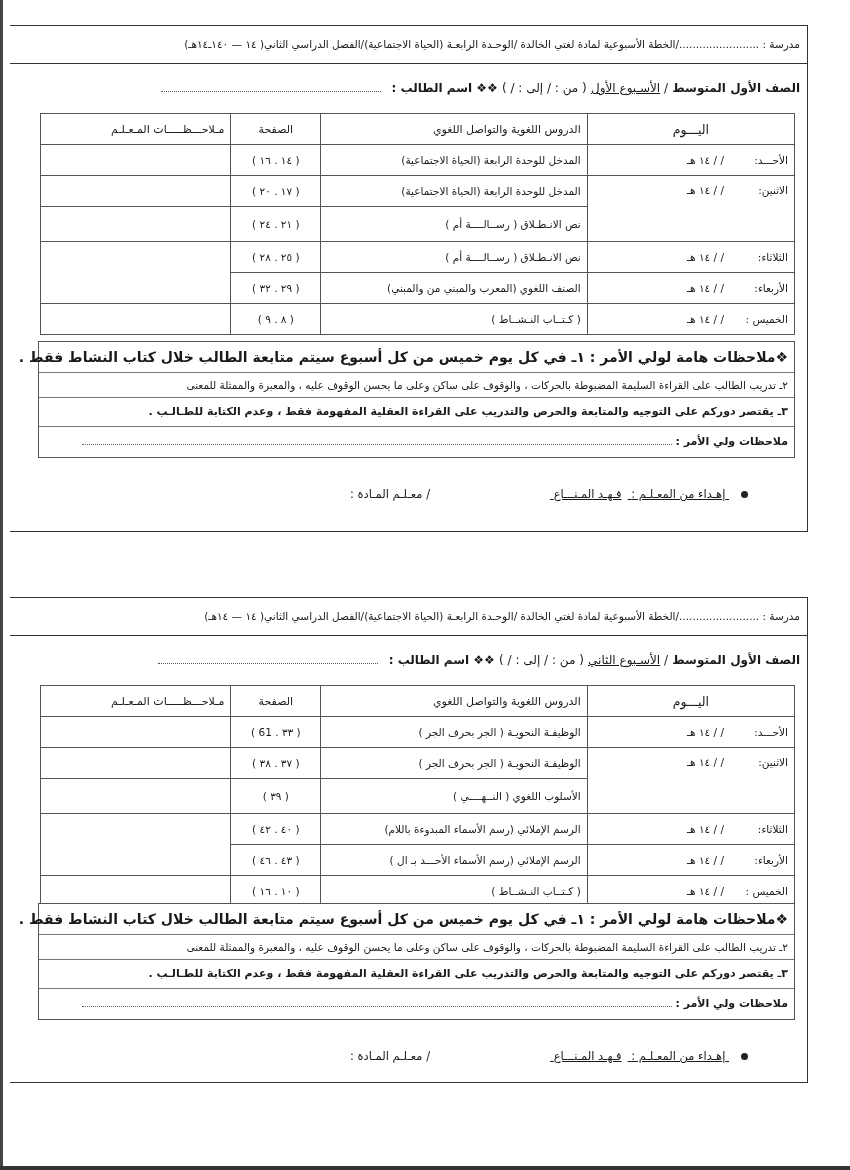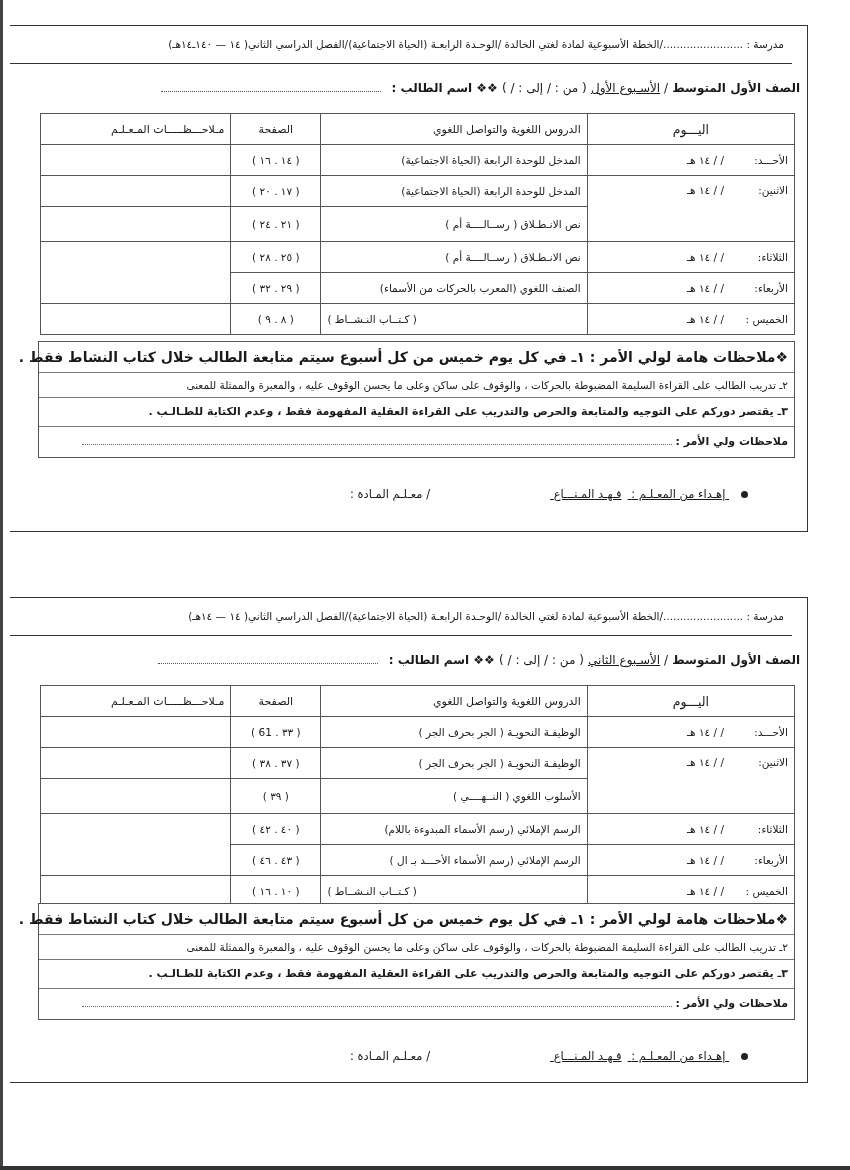--- a/index.html
+++ b/index.html
@@ -3,39 +3,39 @@
 <meta charset="utf-8">
 <style>
   html,body{margin:0;padding:0;background:#fff;}
   body{width:850px;height:1170px;position:relative;overflow:hidden;
        font-family:"DejaVu Sans",sans-serif;color:#1a1a1a;}
   .page-edge-left{position:absolute;left:0;top:0;width:3px;height:1170px;background:#444;}
   .page-edge-bottom{position:absolute;left:0;bottom:0;width:850px;height:4px;background:#333;}
   .plan{position:absolute;left:10px;width:798px;direction:rtl;}
   .plan-frame{position:absolute;left:0;right:0;top:0;bottom:0;border-right:1.5px solid #333;border-bottom:1.5px solid #333;}
   .topline{position:absolute;left:0;right:0;top:0;height:0;border-top:1.5px solid #333;}
-  .title-row{position:absolute;right:16px;left:0;top:0;height:38px;border-bottom:1.5px solid #333;
+  .title-row{position:absolute;right:0;left:0;top:0;height:38px;border-bottom:1.5px solid #333;
              font-size:10.5px;line-height:38px;padding-right:8px;white-space:nowrap;}
   .week-row{position:absolute;right:0;left:0;top:56px;height:24px;font-size:12px;font-weight:bold;white-space:nowrap;padding-right:8px;}
   .week-row .week-name{text-decoration:underline;font-weight:normal;}
   .week-row .dots{display:inline-block;width:220px;border-bottom:1px dotted #555;height:10px;margin-right:6px;}
   .week-row .sep{font-weight:normal;}
   table.lessons{position:absolute;right:13px;top:88px;width:755px;border-collapse:collapse;table-layout:fixed;}
   table.lessons td, table.lessons th{border:1px solid #555;height:30px;font-size:10.5px;padding:0 6px;white-space:nowrap;overflow:hidden;}
   table.lessons th{font-weight:normal;font-size:11px;height:30px;}
   table.lessons th.day-h{font-size:12.5px;}
   .c-day{width:207px;}
   .c-lesson{width:266px;}
   .c-page{width:90px;text-align:center;}
   .c-notes{width:190px;}
   td.day{font-size:11.5px;}
   td.day .dn{display:inline-block;width:64px;}
   td.day .dt{display:inline-block;}
   td.lesson{text-align:right;}
-  td.lesson.center{text-align:left;}
+  td.lesson.center{text-align:right;}
   .notes-box{position:absolute;right:13px;width:743px;font-size:10.5px;}
   .notes-box .nline{height:24px;line-height:24px;white-space:nowrap;padding-right:6px;border-bottom:1px solid #777;}
   .notes-box .nline.b1{font-weight:bold;font-size:14px;height:30px;line-height:30px;}
   .notes-box .nline.b3{font-weight:bold;font-size:11px;height:28px;line-height:28px;}
   .notes-box .nline.parent{height:30px;line-height:30px;border-bottom:none;font-size:11px;font-weight:bold;}
   .notes-box .pdots{display:inline-block;width:590px;border-bottom:1px dotted #666;height:8px;}
   .notes-wrap{position:absolute;right:13px;width:755px;border:1px solid #555;background:#fff;}
   .footer{position:absolute;right:60px;font-size:11.5px;white-space:nowrap;text-decoration:underline;}
   .footer .bullet{display:inline-block;width:7px;height:7px;border-radius:50%;background:#222;margin-left:12px;vertical-align:middle;}
   .footer .teacher-name{margin-right:6px;}
@@ -91,21 +91,21 @@
       <td></td>
     </tr>
     <tr>
       <td class="day"><span class="dn">الثلاثاء:</span><span class="dt">/     /     ١٤ هـ</span></td>
       <td class="lesson">نص الانـطـلاق ( رســالــــة أم )</td>
       <td class="c-page">( ٢٥ . ٢٨ )</td>
       <td rowspan="2"></td>
     </tr>
     <tr>
       <td class="day"><span class="dn">الأربعاء:</span><span class="dt">/     /     ١٤ هـ</span></td>
-      <td class="lesson">الصنف اللغوي (المعرب بالحركات من الأسماء)</td>
+      <td class="lesson">الصنف اللغوي (المعرب والمبني من والمبني)</td>
       <td class="c-page">( ٢٩ . ٣٢ )</td>
     </tr>
     <tr>
       <td class="day"><span class="dn">الخميس :</span><span class="dt">/     /     ١٤ هـ</span></td>
       <td class="lesson center">( كـتــاب النـشــاط )</td>
       <td class="c-page">( ٨ . ٩ )</td>
       <td></td>
     </tr>
   </tbody>
     </table>

